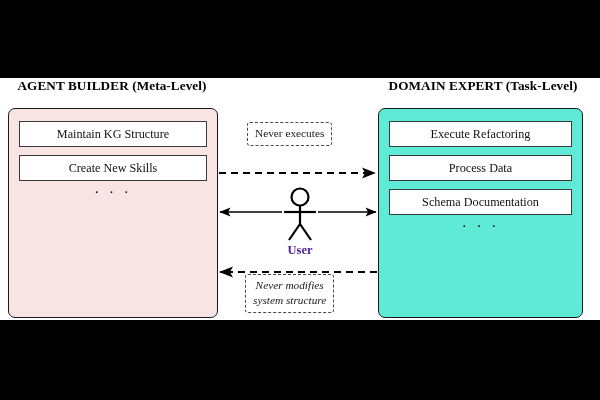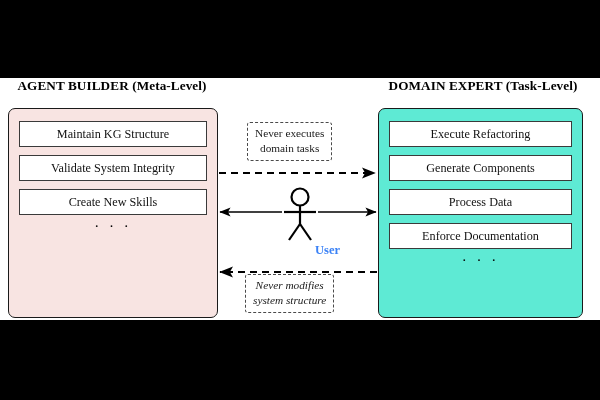--- a/index.html
+++ b/index.html
@@ -97,24 +97,24 @@
     left: 276px;
     top: 108px;
     width: 48px;
     height: 62px;
   }
   #user-label {
     position: absolute;
     left: 260px;
     top: 165px;
     width: 80px;
-    text-align: right;
+    text-align: center;
     font-size: 12.5px;
     font-weight: bold;
-    color: #3b82f6;
+    color: #4c1d95;
   }
 
   
   .note {
     position: absolute;
     border: 1.3px dashed #4a4a4a;
     border-radius: 3px;
     background: #ffffff;
     box-sizing: border-box;
     text-align: center;
@@ -142,30 +142,28 @@
 <div id="stage">
 
   <div id="canvas">
 
     <div class="panel-title" id="title-left">AGENT BUILDER (Meta-Level)</div>
 
     <div class="panel-title" id="title-right">DOMAIN EXPERT (Task-Level)</div>
 
     <div class="panel" id="panel-left">
       <div class="skill-box">Maintain KG Structure</div>
-      <div class="skill-box">Validate System Integrity</div>
       <div class="skill-box">Create New Skills</div>
       <div class="ellipsis">· · ·</div>
     </div>
 
     <div class="panel" id="panel-right">
       <div class="skill-box">Execute Refactoring</div>
-      <div class="skill-box">Generate Components</div>
       <div class="skill-box">Process Data</div>
-      <div class="skill-box">Enforce Documentation</div>
+      <div class="skill-box">Schema Documentation</div>
       <div class="ellipsis">· · ·</div>
     </div>
 
     <svg id="arrows" viewBox="0 0 600 242">
       <defs>
         <marker id="ah" markerWidth="7" markerHeight="7" refX="6.2" refY="3" orient="auto" markerUnits="strokeWidth">
           <path d="M0,0.4 L6.6,3 L0,5.6 L1.5,3 Z" fill="#000000"></path>
         </marker>
       </defs>
 
@@ -183,21 +181,20 @@
       <line x1="24" y1="19.5" x2="24" y2="40" stroke="#000000" stroke-width="2.2"></line>
       <line x1="8" y1="26" x2="40" y2="26" stroke="#000000" stroke-width="2.2"></line>
       <line x1="24" y1="38" x2="13" y2="54" stroke="#000000" stroke-width="2.2"></line>
       <line x1="24" y1="38" x2="35" y2="54" stroke="#000000" stroke-width="2.2"></line>
     </svg>
 
     <div id="user-label">User</div>
 
     <div class="note" id="note-top">
       <div>Never executes</div>
-      <div>domain tasks</div>
     </div>
 
     <div class="note" id="note-bottom">
       <div>Never modifies</div>
       <div>system structure</div>
     </div>
 
   </div>
 </div>
 

